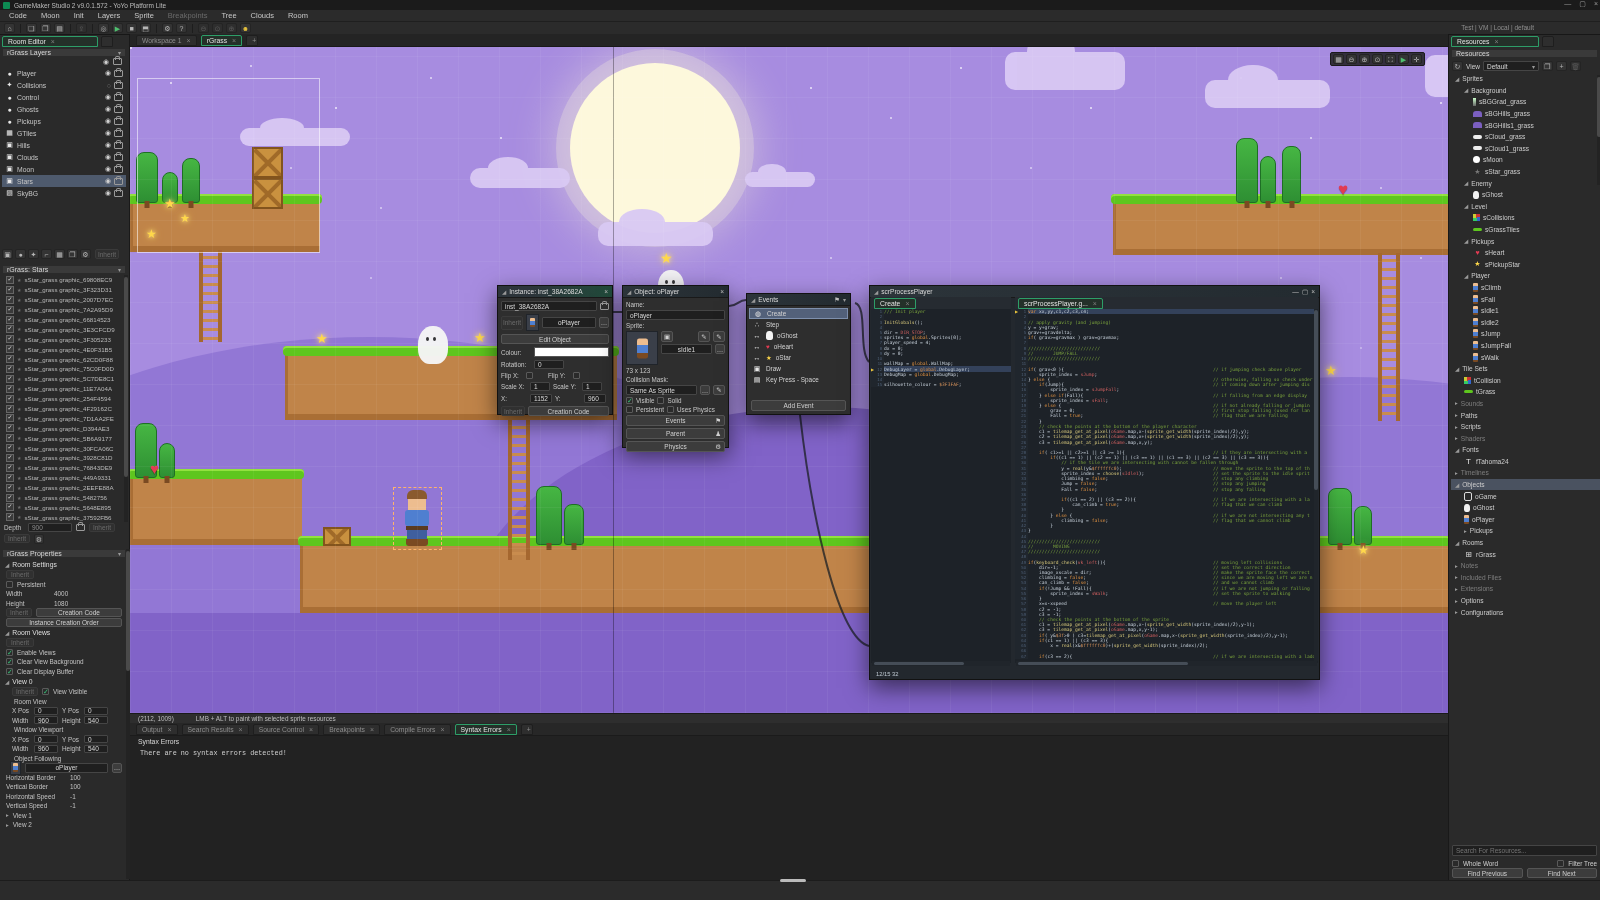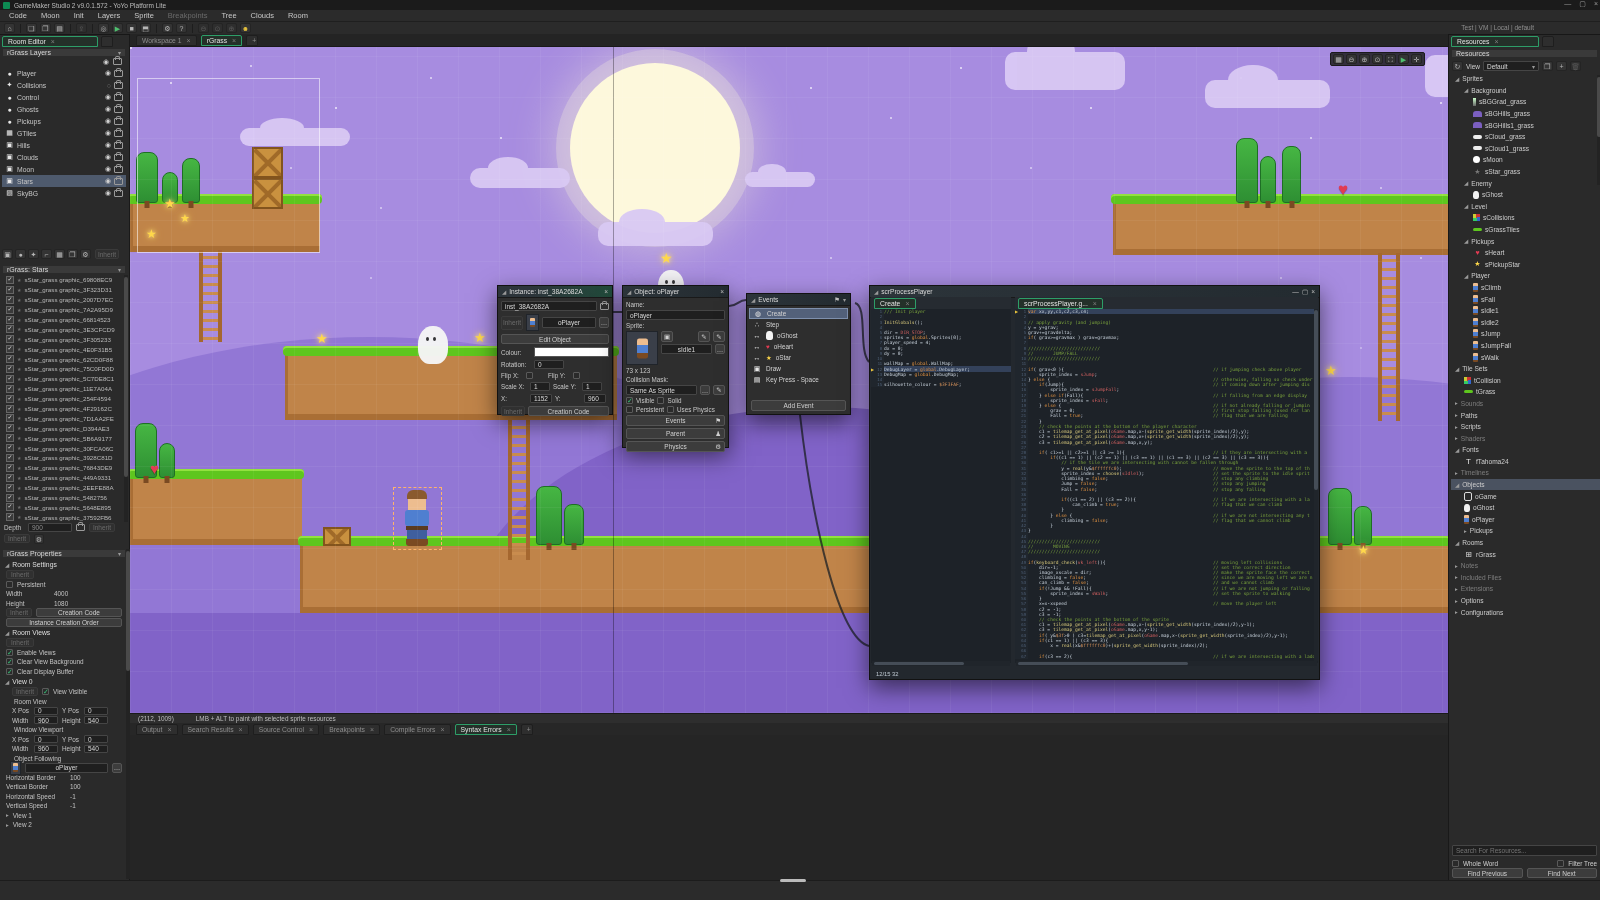--- a/index.html
+++ b/index.html
@@ -1246,17 +1246,21 @@
       <div class="tab" style="height: 11px;">
         <span>Compile Errors</span>
         <span class="x">×</span>
       </div>
       <div class="tab act" style="height: 11px;">
         <span>Syntax Errors</span>
         <span class="x">×</span>
       </div>
       <div class="tab" style="height: 11px; width: 10px;">+</div>
     </div>
+  <div id="outpanel" class="abs">
+    <div class="ptitle">Syntax Errors</div>
+    <div class="pmsg">There are no syntax errors detected!</div>
+  </div>
   <div id="bottombar" class="abs">
       <div class="nub"></div>
     </div>
 
 </div>
 
 </body></html>

